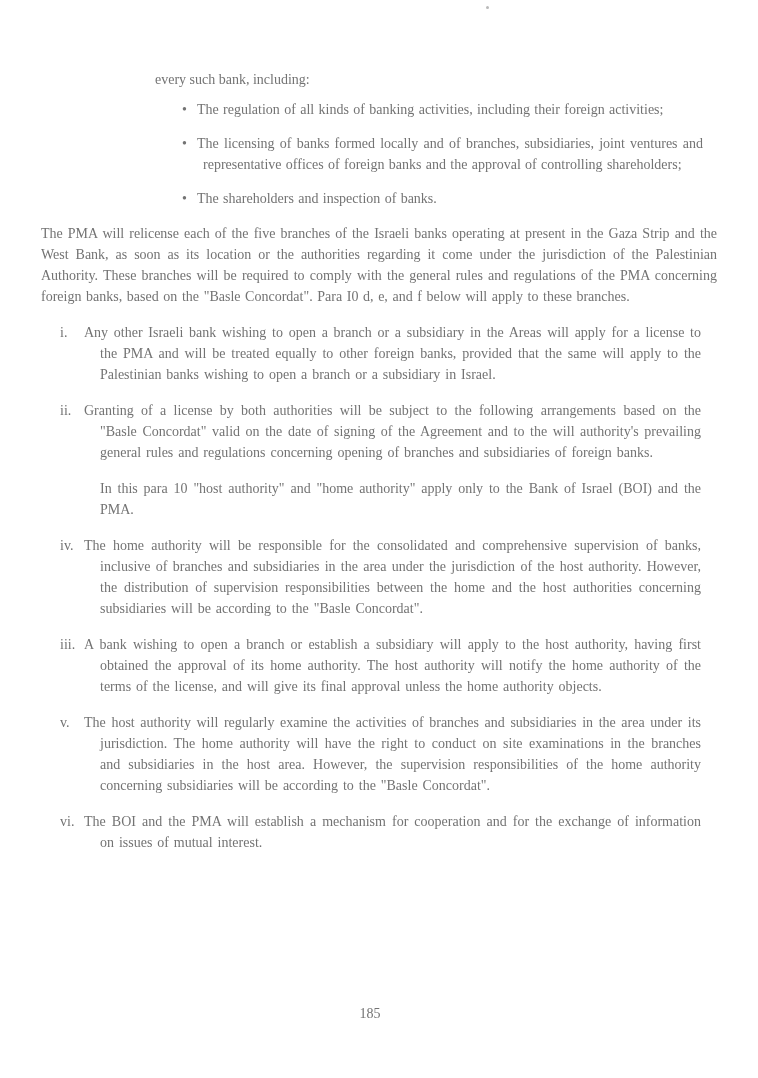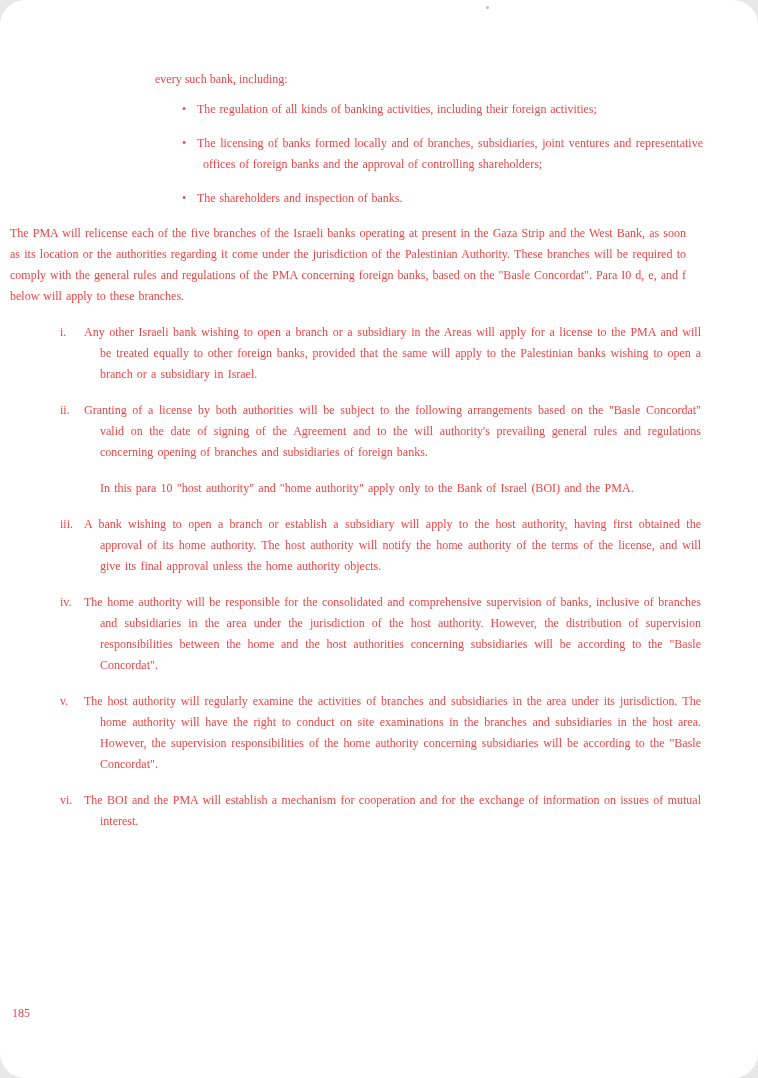--- a/index.html
+++ b/index.html
@@ -6,27 +6,26 @@
     margin: 0;
     padding: 0;
     background: #e8e8e8;
   }
   .page {
     position: relative;
     width: 758px;
     height: 1078px;
     margin: 0 auto;
     background: #ffffff;
-    color: #ef4444;
+    color: #737373;
     font-family: "Liberation Serif", "DejaVu Serif", serif;
-    font-size: 12px;
+    font-size: 14px;
     line-height: 21px;
     overflow: hidden;
     box-sizing: border-box;
-    border-radius: 25px;
   }
   .artifact-dot {
     position: absolute;
     left: 486px;
     top: 6px;
     width: 3px;
     height: 3px;
     background: #b9b9b9;
     border-radius: 50%;
   }
@@ -49,21 +48,21 @@
   .bullet-item .marker {
     position: absolute;
     left: -21px;
     top: 0;
     text-indent: 0;
   }
   .bullet-item.b1 { margin-top: 9px; }
   .bullet-item.b2 { margin-top: 13px; }
   .bullet-item.b3 { margin-top: 13px; }
   .main-paragraph {
-    margin: 14px 0 0 10px;
+    margin: 14px 0 0 41px;
     width: 676px;
     text-align: justify;
     word-spacing: 0.08em;
   }
   .roman-list {
     margin: 0;
   }
   .roman-item {
     position: relative;
     margin-left: 100px;
@@ -83,23 +82,24 @@
   }
   .roman-sub-paragraph {
     margin-left: 100px;
     width: 601px;
     text-align: justify;
     word-spacing: 0.1em;
     margin-top: 15px;
   }
   .page-number {
     position: absolute;
-    left: 12px;
+    left: 0;
     top: 1003px;
     width: 740px;
+    text-align: center;
     font-family: Liberation Serif, serif;
   }
 </style>
 </head>
 <body>
 
 <div class="page">
 
   <div class="artifact-dot"></div>
 
@@ -129,27 +129,27 @@
       <span>Any other Israeli bank wishing to open a branch or a subsidiary in the Areas will apply for a license to the PMA and will be treated equally to other foreign banks, provided that the same will apply to the Palestinian banks wishing to open a branch or a subsidiary in Israel.</span>
     </div>
 
     <div class="roman-item">
       <span class="roman-label">ii.</span>
       <span>Granting of a license by both authorities will be subject to the following arrangements based on the "Basle Concordat" valid on the date of signing of the Agreement and to the will authority's prevailing general rules and regulations concerning opening of branches and subsidiaries of foreign banks.</span>
     </div>
     <p class="roman-sub-paragraph">In this para 10 "host authority" and "home authority" apply only to the Bank of Israel (BOI) and the PMA.</p>
 
     <div class="roman-item">
-      <span class="roman-label">iii.</span>
-      <span>A bank wishing to open a branch or establish a subsidiary will apply to the host authority, having first obtained the approval of its home authority. The host authority will notify the home authority of the terms of the license, and will give its final approval unless the home authority objects.</span>
+      <span class="roman-label">iv.</span>
+      <span>The home authority will be responsible for the consolidated and comprehensive supervision of banks, inclusive of branches and subsidiaries in the area under the jurisdiction of the host authority. However, the distribution of supervision responsibilities between the home and the host authorities concerning subsidiaries will be according to the "Basle Concordat".</span>
     </div>
 
     <div class="roman-item">
-      <span class="roman-label">iv.</span>
-      <span>The home authority will be responsible for the consolidated and comprehensive supervision of banks, inclusive of branches and subsidiaries in the area under the jurisdiction of the host authority. However, the distribution of supervision responsibilities between the home and the host authorities concerning subsidiaries will be according to the "Basle Concordat".</span>
+      <span class="roman-label">iii.</span>
+      <span>A bank wishing to open a branch or establish a subsidiary will apply to the host authority, having first obtained the approval of its home authority. The host authority will notify the home authority of the terms of the license, and will give its final approval unless the home authority objects.</span>
     </div>
 
     <div class="roman-item">
       <span class="roman-label">v.</span>
       <span>The host authority will regularly examine the activities of branches and subsidiaries in the area under its jurisdiction. The home authority will have the right to conduct on site examinations in the branches and subsidiaries in the host area. However, the supervision responsibilities of the home authority concerning subsidiaries will be according to the "Basle Concordat".</span>
     </div>
 
     <div class="roman-item">
       <span class="roman-label">vi.</span>
       <span>The BOI and the PMA will establish a mechanism for cooperation and for the exchange of information on issues of mutual interest.</span>

